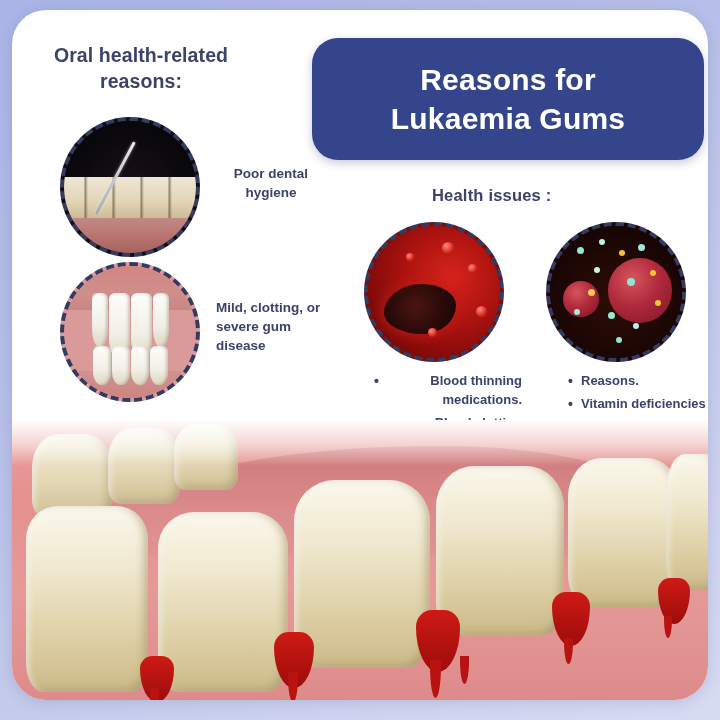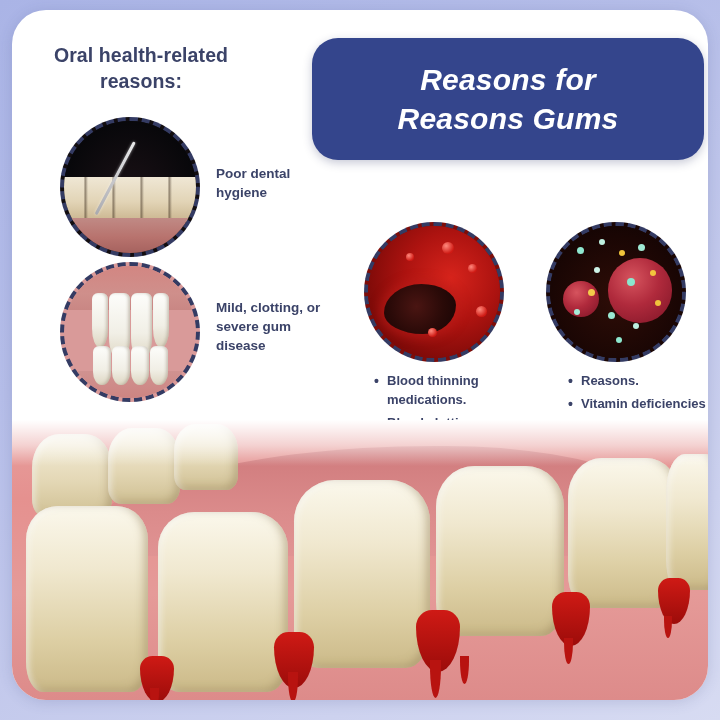--- a/index.html
+++ b/index.html
@@ -27,21 +27,20 @@
     position:absolute;left:420px;top:176px;
     color:#3b4368;font-size:16.5px;font-weight:700;letter-spacing:.2px;
   }
 
   
   .banner{
     position:absolute;left:300px;top:28px;width:392px;height:122px;
     background:#34458c;border-radius:26px;
     display:flex;align-items:center;justify-content:center;
     box-shadow:0 3px 10px rgba(30,40,90,.25);
-    font-style:italic;
   }
   .banner-title{
     color:#ffffff;text-align:center;font-size:30px;font-weight:700;
     line-height:1.3;letter-spacing:.2px;
   }
 
   
   .circ{
     position:absolute;border-radius:50%;
     border:4px dashed #343b63;
@@ -99,26 +98,26 @@
   .c4 .bg{position:absolute;inset:0;
     background:radial-gradient(circle at 50% 55%,#2e0d07 0%,#1a0604 60%,#0b0302 100%);}
   .c4 .blob{position:absolute;border-radius:50%;
     background:radial-gradient(circle at 38% 32%,#d6545e 0%,#b02a3c 45%,#7d1426 100%);}
   .c4 .b1{left:44%;top:26%;width:46%;height:46%;}
   .c4 .b2{left:12%;top:42%;width:26%;height:26%;}
   .c4 .dot{position:absolute;border-radius:50%;}
 
   
   .label{position:absolute;color:#3b4368;font-size:13.5px;font-weight:600;line-height:1.42;}
-  .lab1{left:204px;top:154px;width:110px;}
+  .lab1{left:204px;top:154px;width:110px;text-align:center;}
   .lab2{left:204px;top:288px;width:118px;}
 
   
   .bullets{position:absolute;color:#3b4368;font-size:13px;font-weight:600;line-height:1.45;}
-  .bl-left{left:360px;top:362px;width:150px;}
+  .bl-left{left:360px;top:362px;width:150px;text-align:right;}
   .bl-right{left:554px;top:362px;width:140px;}
   .bullets ul{list-style:none;margin:0;padding:0;}
   .bullets li{position:relative;padding-left:15px;margin-bottom:4px;}
   .bullets li:before{content:"•";position:absolute;left:2px;top:-1px;font-size:14px;}
 
   
   .hero{position:absolute;left:0;bottom:0;width:696px;height:280px;overflow:hidden;}
   .hero .gumbase{position:absolute;left:0;bottom:0;width:100%;height:100%;
     background:linear-gradient(180deg,#e79f9e 0%,#e5918f 28%,#e59a98 62%,#dd8b8a 100%);}
   .hero .gumfade{position:absolute;left:0;top:0;width:100%;height:46px;
@@ -144,21 +143,21 @@
   <div class="card">
 
     <div class="left-heading">
       <span>Oral health-related</span><br>
       <span>reasons:</span>
     </div>
 
     <div class="banner">
       <div class="banner-title">
         <span>Reasons for</span><br>
-        <span>Reasons Gums</span>
+        <span>Lukaemia Gums</span>
       </div>
     </div>
 
     <div class="circ c1">
       <div class="inner">
         <div class="sky"></div>
         <div class="teeth"></div>
         <div class="gum"></div>
         <div class="probe"></div>
       </div>
@@ -178,20 +177,21 @@
         <div class="row dn">
           <div class="t"></div>
           <div class="t"></div>
           <div class="t"></div>
           <div class="t"></div>
         </div>
       </div>
     </div>
     <div class="label lab2">Mild, clotting, or severe gum disease</div>
 
+    <div class="health-heading">Health issues :</div>
 
     <div class="circ c3">
       <div class="inner">
         <div class="bg"></div>
         <div class="clot"></div>
         <div class="cell" style="left:56%;top:14%;width:12px;height:12px;"></div>
         <div class="cell" style="left:74%;top:30%;width:9px;height:9px;"></div>
         <div class="cell" style="left:30%;top:22%;width:8px;height:8px;"></div>
         <div class="cell" style="left:80%;top:60%;width:11px;height:11px;"></div>
         <div class="cell" style="left:46%;top:76%;width:9px;height:9px;"></div>

